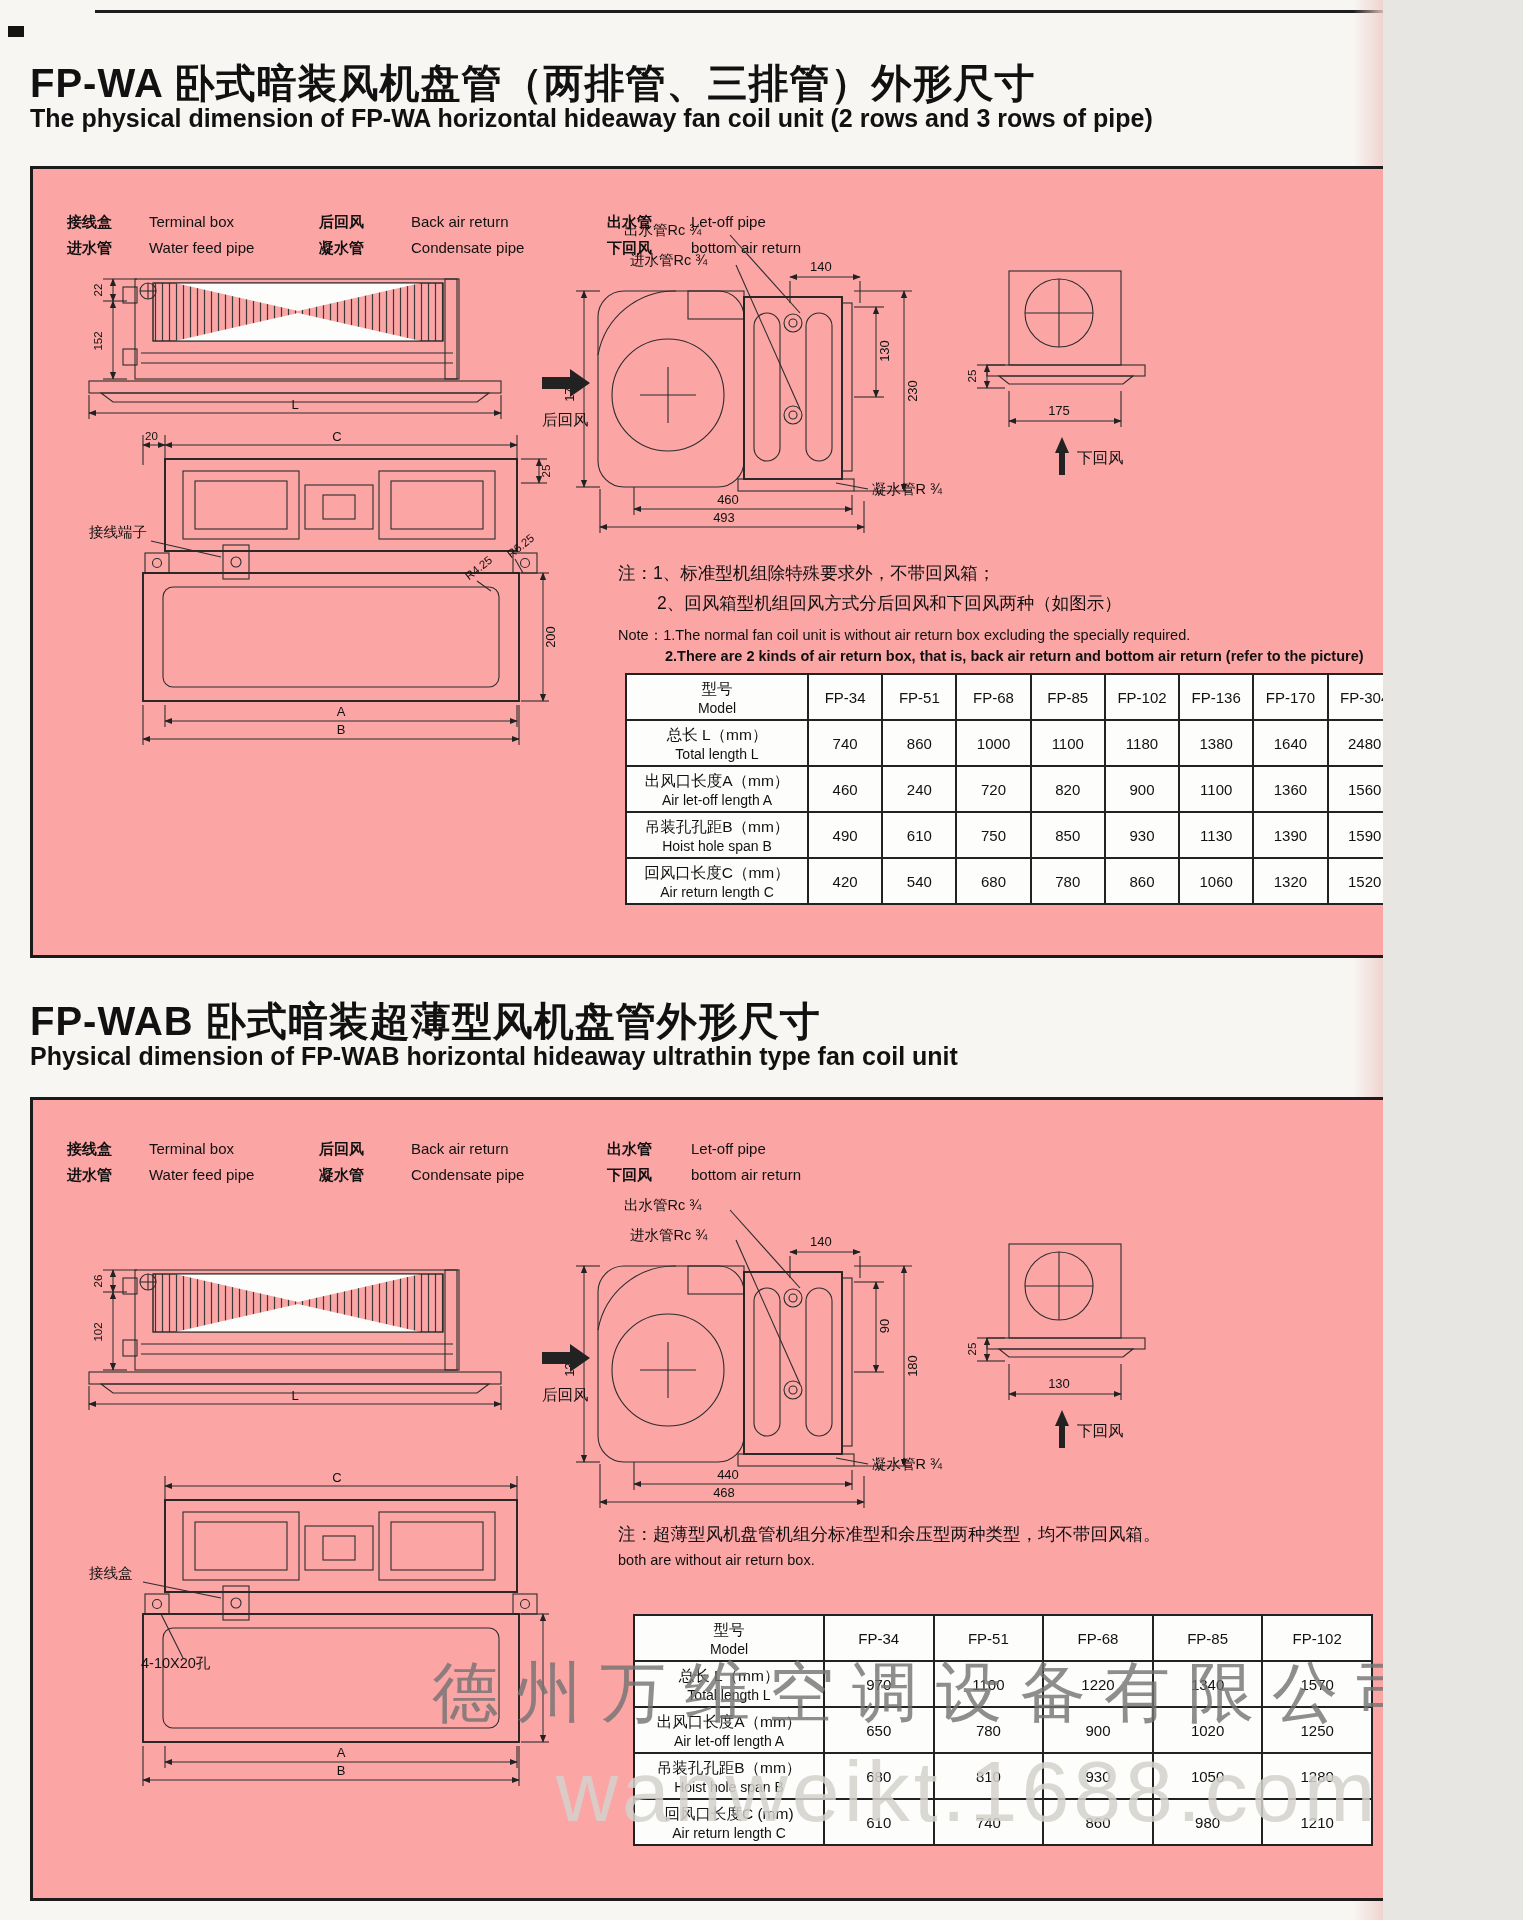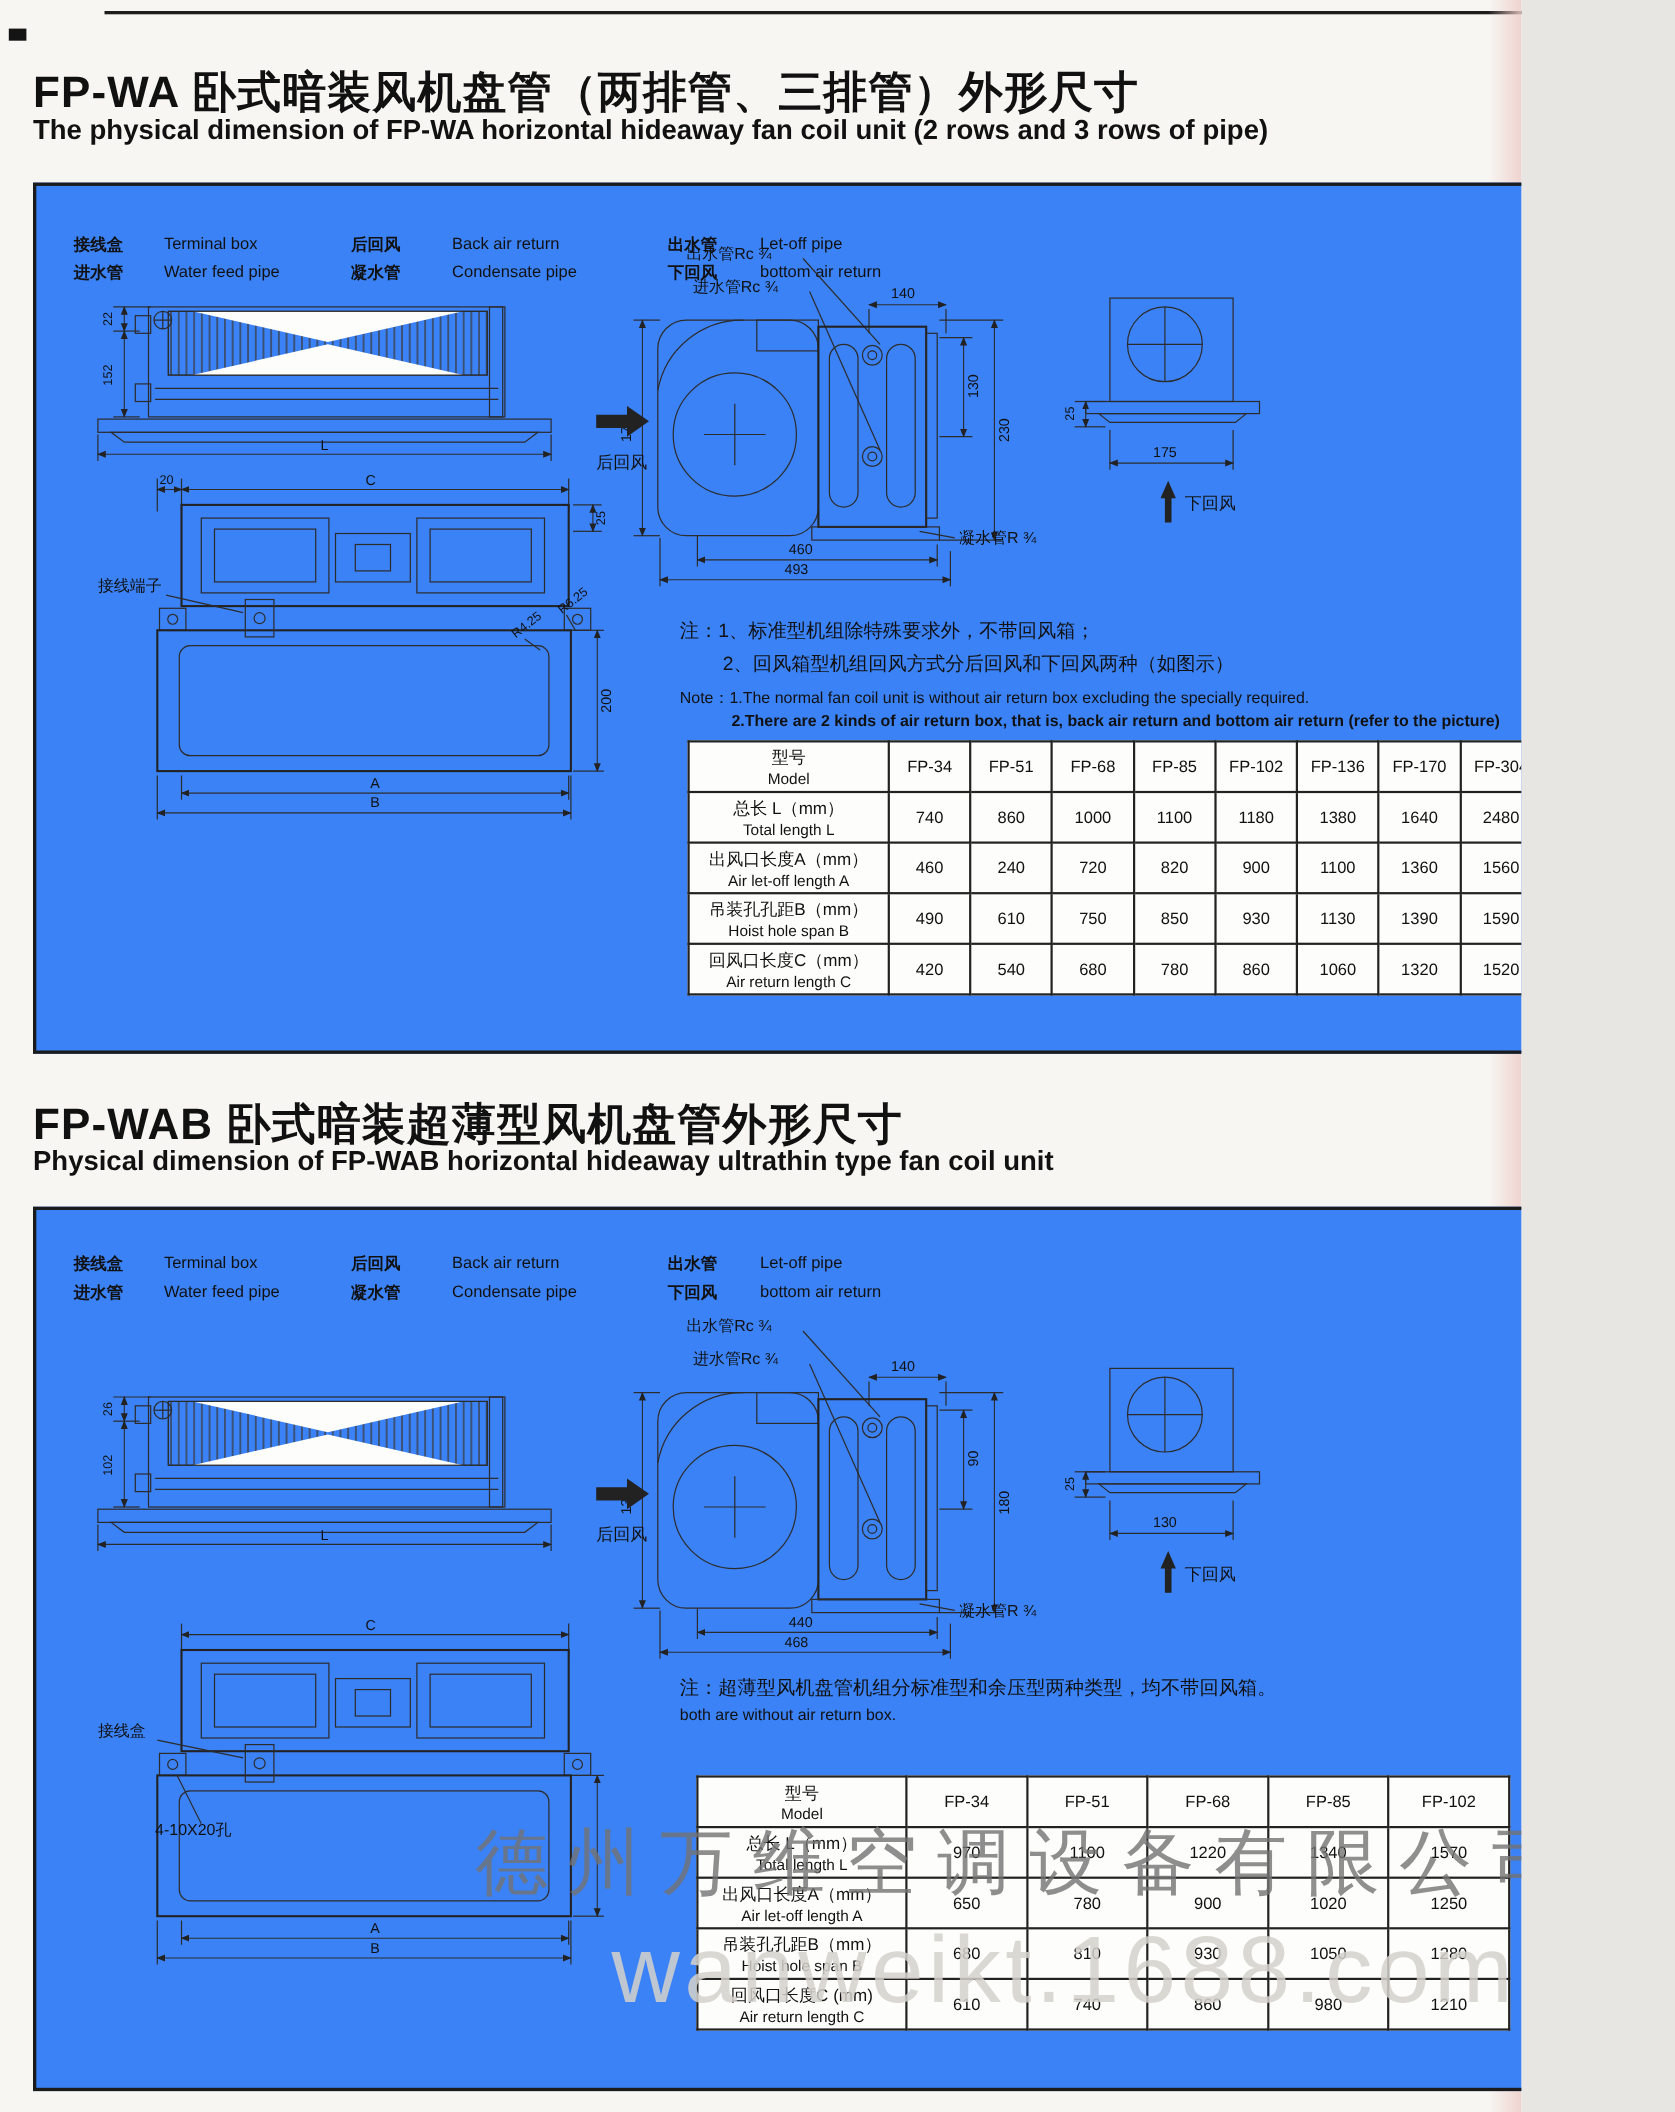--- a/index.html
+++ b/index.html
@@ -4,21 +4,21 @@
 <style>
   html,body{margin:0;padding:0;background:#e8e6e2;}
   .page{position:relative;width:1383px;height:1920px;background:#f7f6f3;overflow:hidden;
         font-family:"Liberation Sans","DejaVu Sans",sans-serif;color:#111;}
   .pink-edge{position:absolute;right:0;top:0;bottom:0;width:30px;
         background:linear-gradient(to right, rgba(240,213,207,0), rgba(238,205,200,.85));}
   .top-rule{position:absolute;left:95px;top:10px;width:1420px;height:3px;background:#1d1d1d;}
   .corner-tick{position:absolute;left:8px;top:26px;width:16px;height:11px;background:#141414;}
   .title-zh{position:absolute;font-weight:700;font-size:40px;letter-spacing:1px;white-space:nowrap;}
   .title-en{position:absolute;font-weight:700;font-size:25px;white-space:nowrap;}
-  .panel{position:absolute;left:30px;width:1462px;border:3px solid #1b1b1b;background:#3b82f6;}
+  .panel{position:absolute;left:30px;width:1462px;border:3px solid #1b1b1b;background:#fca5a5;}
   .legend{position:absolute;display:grid;grid-template-columns:82px 170px 92px 196px 84px auto;
           grid-row-gap:7px;font-size:15px;white-space:nowrap;}
   .legend .zh{font-weight:700;}
   .notes{position:absolute;white-space:nowrap;}
   .nzh{font-size:17.5px;line-height:1.7;}
   .nzh.ind{margin-left:39px;}
   .nen{font-size:14.5px;line-height:1.45;}
   .nen.ind{margin-left:47px;font-weight:bold;}
   table.dims{position:absolute;border-collapse:collapse;table-layout:fixed;background:#fdfdfb;}
   table.dims th,table.dims td{border:2px solid #222;text-align:center;vertical-align:middle;

